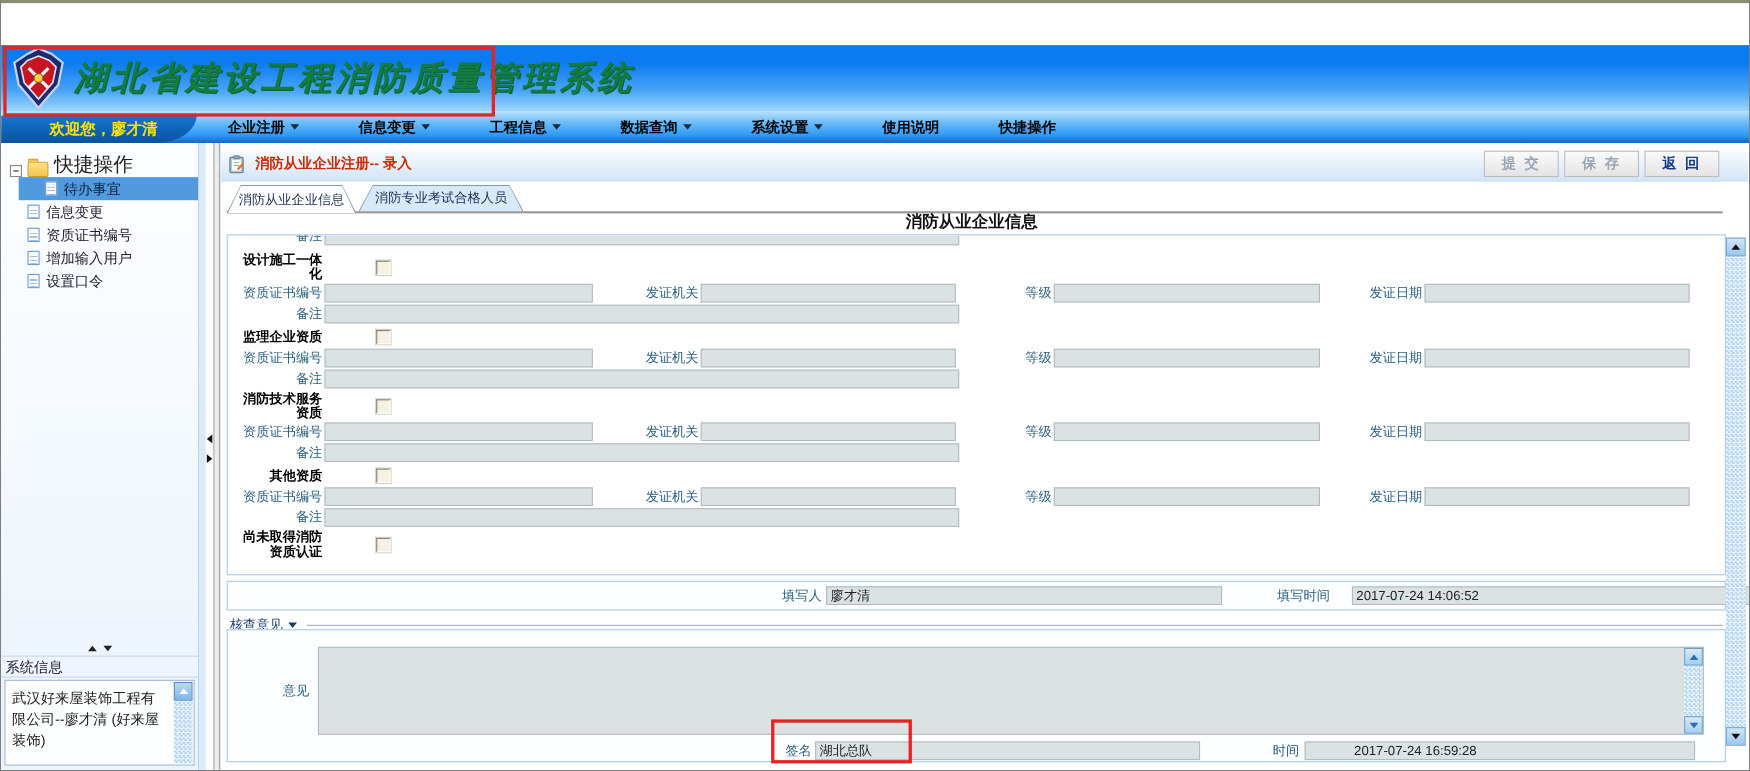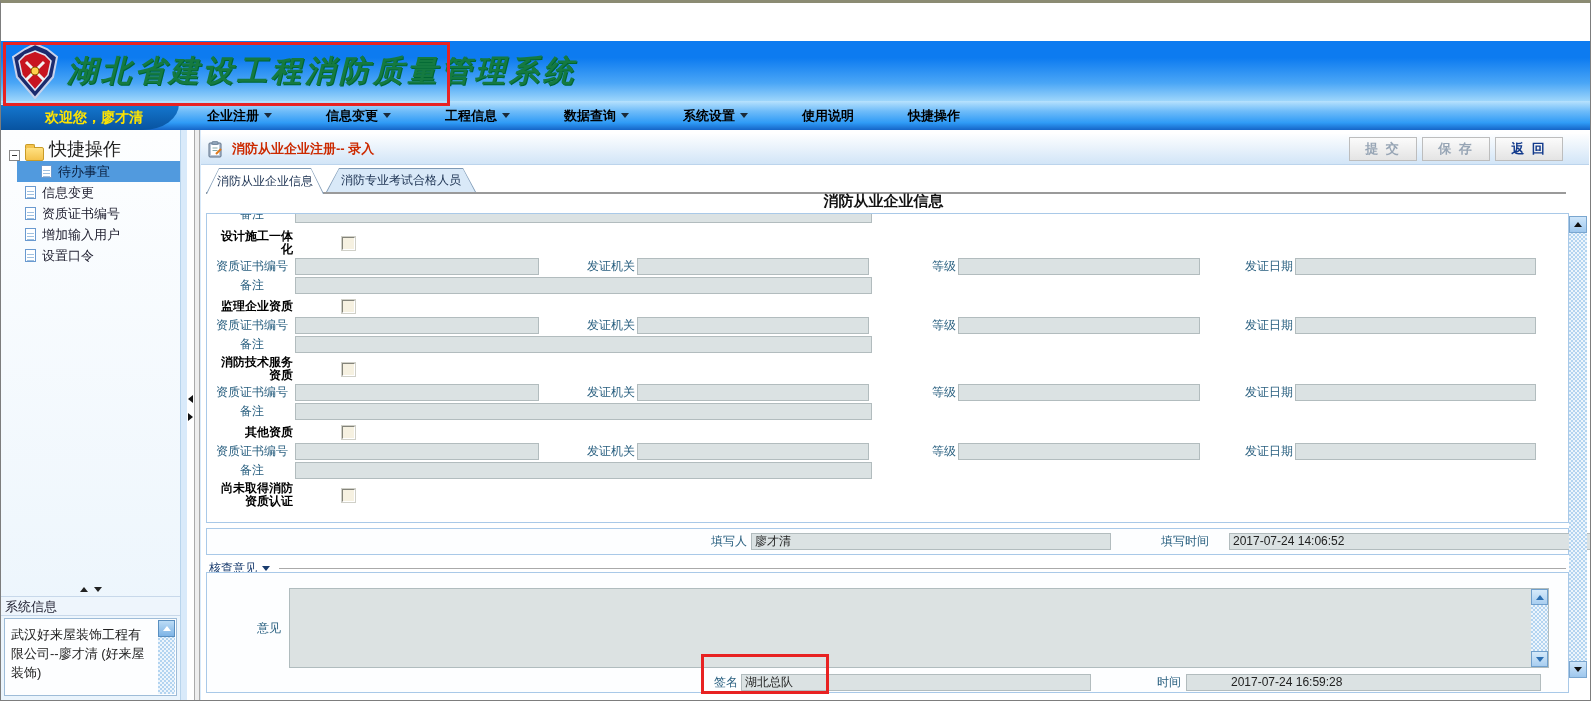--- a/index.html
+++ b/index.html
@@ -86,21 +86,21 @@
   .tab.idle{left:120px;width:150px;}
   .tab.idle .tab-inner{background:#d9e9f8;}
   .form-title{position:absolute;left:0;top:62px;right:24px;text-align:center;font-weight:bold;font-size:15px;color:#111;}
   
   .form-panel{position:absolute;left:5px;top:83px;width:1363px;height:310px;border:1px solid #a9c9e8;
               box-sizing:border-box;overflow:hidden;background:#fff;}
   .clip-top{height:13px;overflow:hidden;}
   .clip-top .frow{margin-top:-8px;}
   .frow{display:flex;align-items:center;margin:2px 0;padding-left:4px;}
   .flabel{color:#2a6080;text-align:right;flex:none;white-space:nowrap;}
-  .w1{width:82px;text-align:center;}
+  .w1{width:82px;}
   .in-cert{width:244px;margin-left:2px;}
   .w2{width:96px;}
   .in-issuer{width:232px;margin-left:2px;}
   .w3{width:87px;}
   .in-grade{width:242px;margin-left:2px;}
   .w4{width:93px;}
   .in-date{width:241px;margin-left:2px;}
   .in-remark{width:577px;margin-left:2px;}
   .finput{height:17px;background:#dbe2e3;border:1px solid #b2bcbe;box-sizing:border-box;flex:none;}
   .srow{display:flex;align-items:center;padding-left:4px;margin-top:3px;min-height:18px;gap:45px;}

